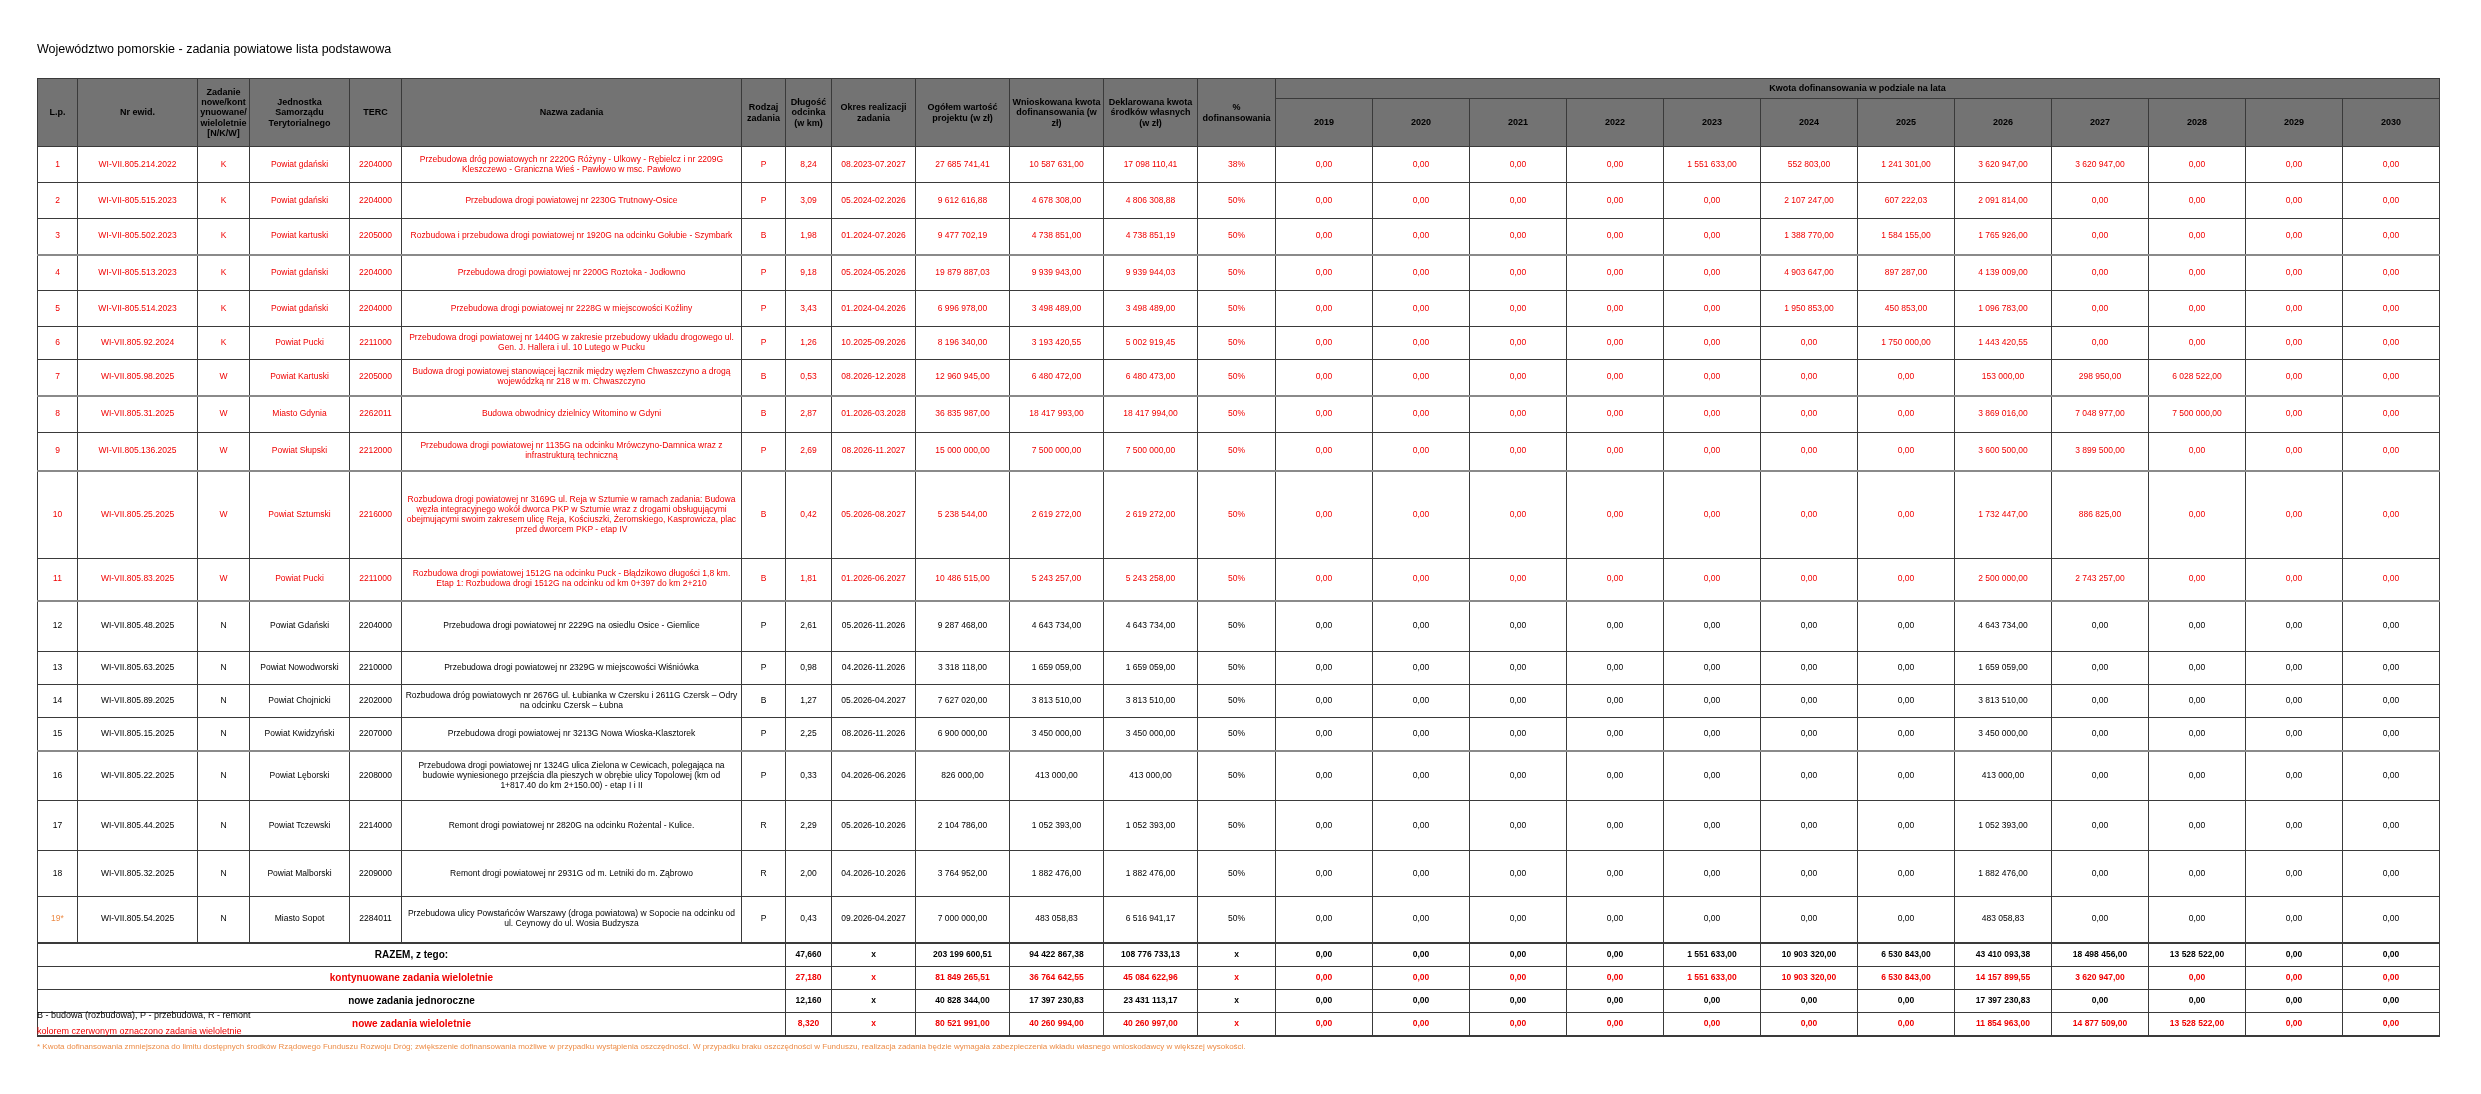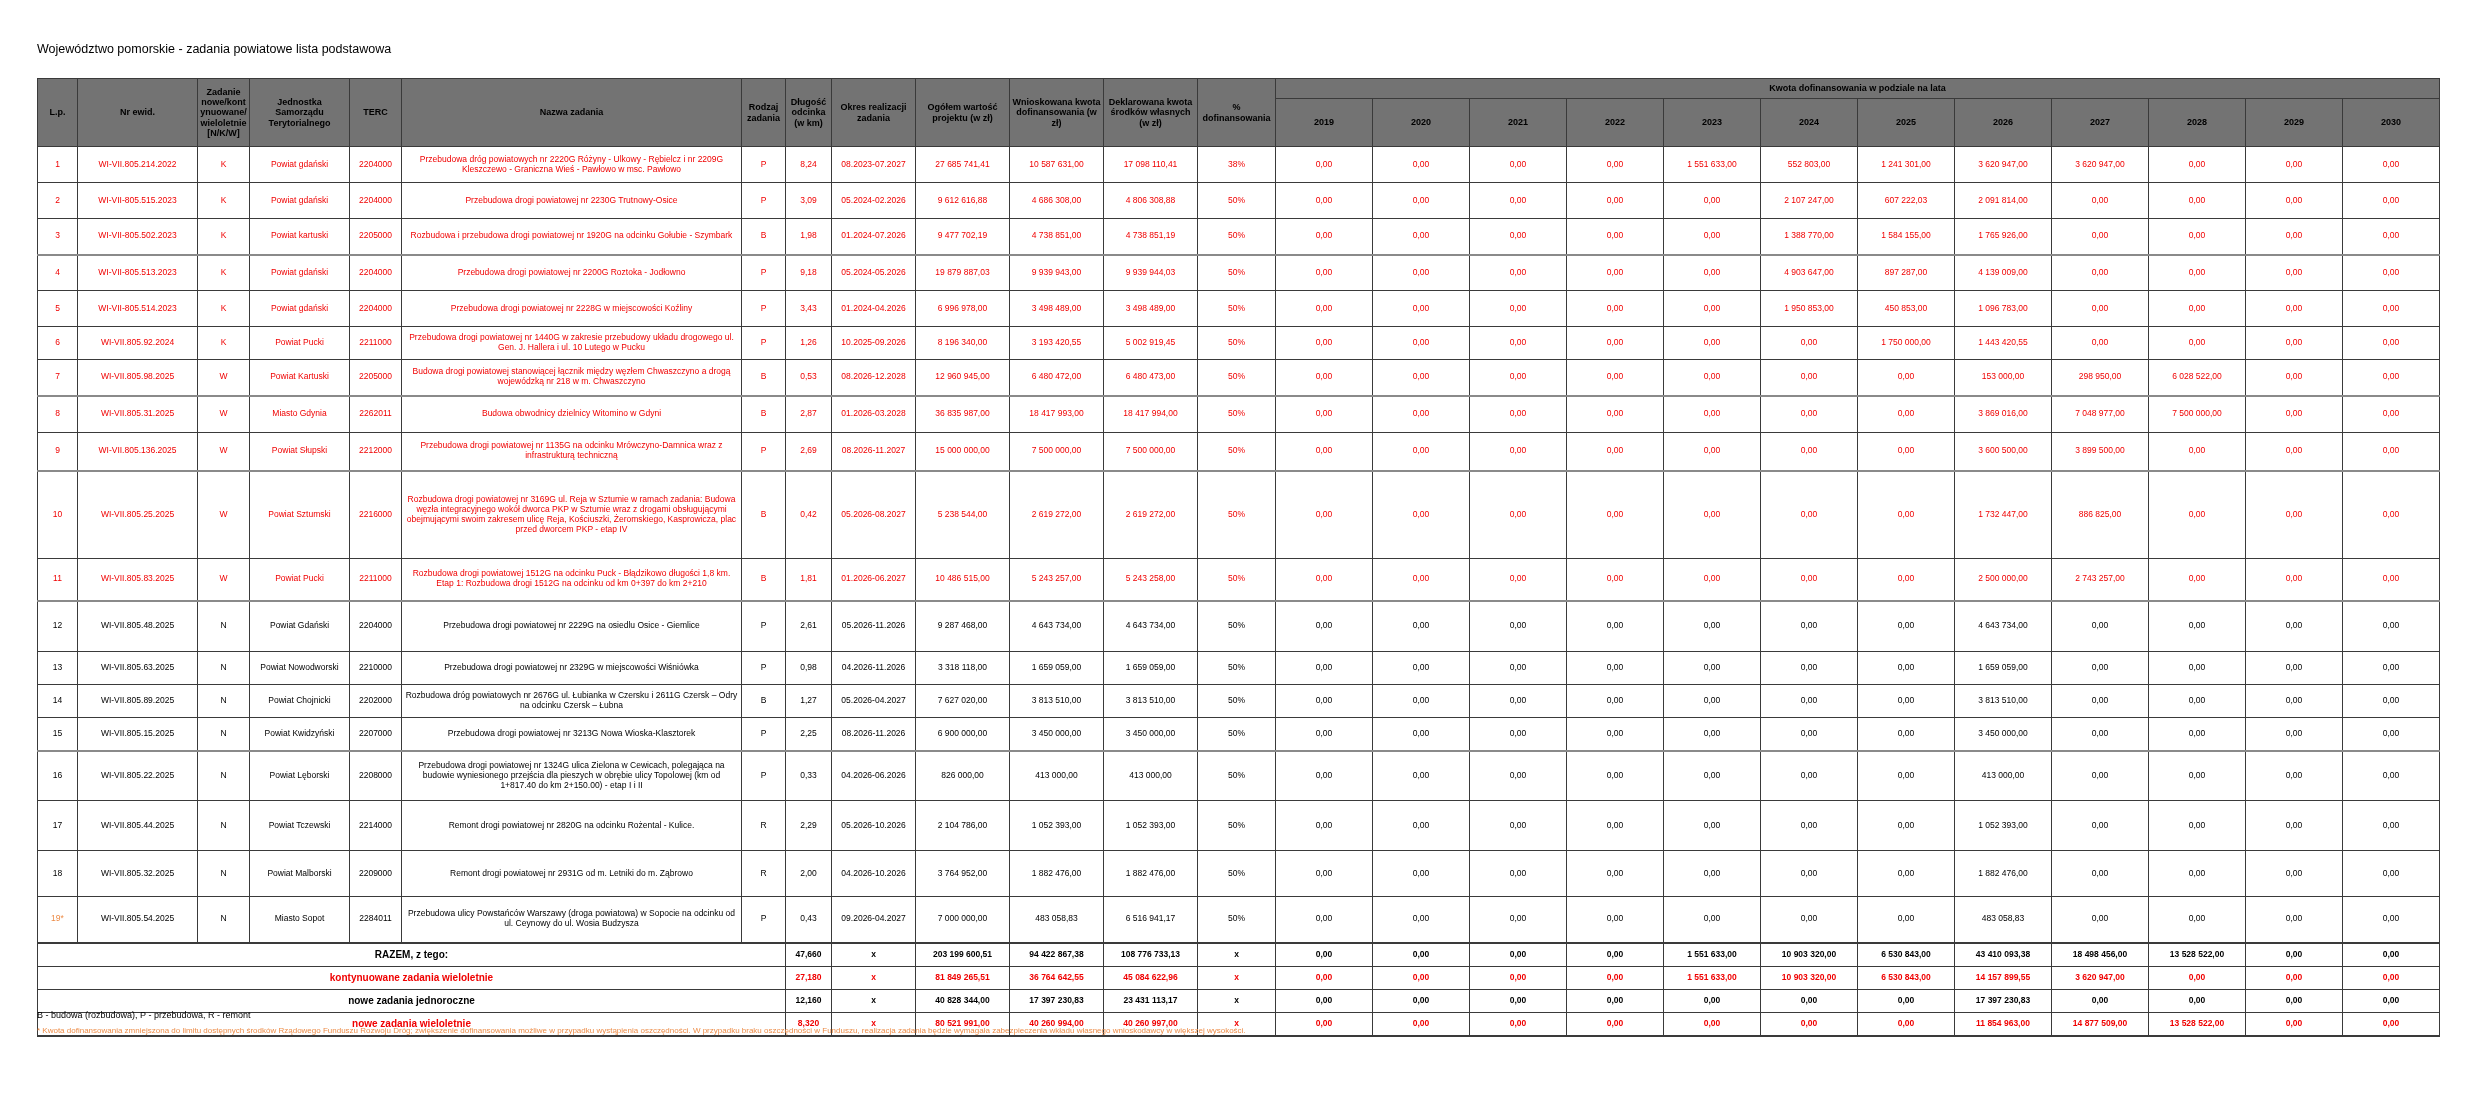--- a/index.html
+++ b/index.html
@@ -143,21 +143,21 @@
         <td>2</td>
         <td>WI-VII-805.515.2023</td>
         <td>K</td>
         <td>Powiat gdański</td>
         <td>2204000</td>
         <td>Przebudowa drogi powiatowej nr 2230G Trutnowy-Osice</td>
         <td class="kind">P</td>
         <td class="len">3,09</td>
         <td class="period">05.2024-02.2026</td>
         <td class="num">9 612 616,88</td>
-        <td class="num">4 686 308,00</td>
+        <td class="num">4 678 308,00</td>
         <td class="num">4 806 308,88</td>
         <td class="pct">50%</td>
         <td class="num">0,00</td>
         <td class="num">0,00</td>
         <td class="num">0,00</td>
         <td class="num">0,00</td>
         <td class="num">0,00</td>
         <td class="num">2 107 247,00</td>
         <td class="num">607 222,03</td>
         <td class="num">2 091 814,00</td>
@@ -707,14 +707,15 @@
         <td class="num">14 877 509,00</td>
         <td class="num">13 528 522,00</td>
         <td class="num">0,00</td>
         <td class="num">0,00</td>
       </tr>
     </tbody>
 </table>
 
 <div class="footnotes">
     <div class="footnote black">B - budowa (rozbudowa), P - przebudowa, R - remont</div>
+    <div class="footnote red">kolorem czerwonym oznaczono zadania wieloletnie</div>
     <div class="footnote orange">* Kwota dofinansowania zmniejszona do limitu dostępnych środków Rządowego Funduszu Rozwoju Dróg; zwiększenie dofinansowania możliwe w przypadku wystąpienia oszczędności. W przypadku braku oszczędności w Funduszu, realizacja zadania będzie wymagała zabezpieczenia wkładu własnego wnioskodawcy w większej wysokości.</div>
   </div>
 
 </body></html>

